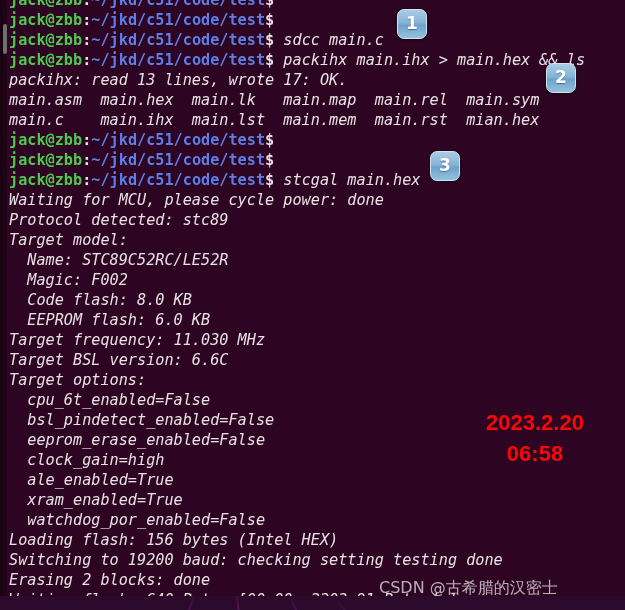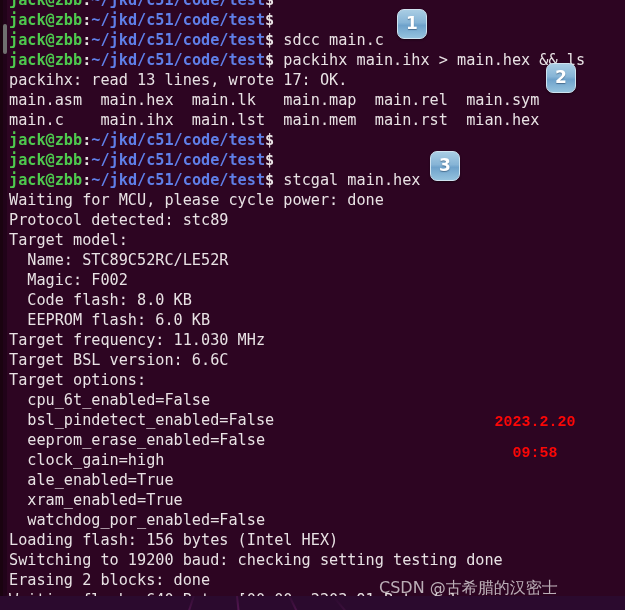--- a/index.html
+++ b/index.html
@@ -70,21 +70,21 @@
     font-size: 15.2px;
     line-height: 20px;
     letter-spacing: 0px;
     white-space: pre;
     color: #e8e2e4;
   }
   .line { height: 20px; }
   .u  { color: #4ec94e; font-weight: bold; }  
   .c  { color: #e8e2e4; font-weight: bold; }  
   .p  { color: #5f7fe8; font-weight: bold; }  
-  .o  { color: #e8e2e4; }                     
+  .o  { color: #e8e2e4; font-style: italic; }                     
 
   .badge {
     position: absolute;
     width: 28px;
     height: 28px;
     border-radius: 7px;
     background: linear-gradient(to bottom, #a9cde4 0%, #86b4d6 45%, #6ea2cb 55%, #94c2de 100%);
     border: 1px solid #cfe3f0;
     box-shadow: 0 1px 2px rgba(0,0,0,0.45);
     color: #ffffff;
@@ -99,23 +99,23 @@
   #badge-2 { left: 543px; top: 63px; }
   #badge-3 { left: 427px; top: 151px; }
 
   #timestamp {
     position: absolute;
     left: 452px;
     top: 407px;
     width: 160px;
     text-align: center;
     color: #fb0707;
-    font-family: Liberation Mono, monospace;
+    font-family: Liberation Sans, sans-serif;
     font-weight: bold;
-    font-size: 15px;
+    font-size: 22px;
     line-height: 31px;
   }
   #watermark {
     position: absolute;
     left: 376px;
     top: 578px;
     color: #cfc6cc;
     opacity: 0.88;
     font-family: "DejaVu Sans", "Liberation Sans", sans-serif;
     font-size: 16px;
@@ -135,21 +135,21 @@
     </div>
 
     <div id="lines"><div class="line"><span class="u">jack@zbb</span><span class="c">:</span><span class="p">~/jkd/c51/code/test</span><span class="c">$</span><span class="o"></span></div><div class="line"><span class="u">jack@zbb</span><span class="c">:</span><span class="p">~/jkd/c51/code/test</span><span class="c">$</span><span class="o"></span></div><div class="line"><span class="u">jack@zbb</span><span class="c">:</span><span class="p">~/jkd/c51/code/test</span><span class="c">$</span><span class="o"> sdcc main.c</span></div><div class="line"><span class="u">jack@zbb</span><span class="c">:</span><span class="p">~/jkd/c51/code/test</span><span class="c">$</span><span class="o"> packihx main.ihx &gt; main.hex &amp;&amp; ls</span></div><div class="line"><span class="o">packihx: read 13 lines, wrote 17: OK.</span></div><div class="line"><span class="o">main.asm  main.hex  main.lk   main.map  main.rel  main.sym</span></div><div class="line"><span class="o">main.c    main.ihx  main.lst  main.mem  main.rst  mian.hex</span></div><div class="line"><span class="u">jack@zbb</span><span class="c">:</span><span class="p">~/jkd/c51/code/test</span><span class="c">$</span><span class="o"></span></div><div class="line"><span class="u">jack@zbb</span><span class="c">:</span><span class="p">~/jkd/c51/code/test</span><span class="c">$</span><span class="o"></span></div><div class="line"><span class="u">jack@zbb</span><span class="c">:</span><span class="p">~/jkd/c51/code/test</span><span class="c">$</span><span class="o"> stcgal main.hex</span></div><div class="line"><span class="o">Waiting for MCU, please cycle power: done</span></div><div class="line"><span class="o">Protocol detected: stc89</span></div><div class="line"><span class="o">Target model:</span></div><div class="line"><span class="o">  Name: STC89C52RC/LE52R</span></div><div class="line"><span class="o">  Magic: F002</span></div><div class="line"><span class="o">  Code flash: 8.0 KB</span></div><div class="line"><span class="o">  EEPROM flash: 6.0 KB</span></div><div class="line"><span class="o">Target frequency: 11.030 MHz</span></div><div class="line"><span class="o">Target BSL version: 6.6C</span></div><div class="line"><span class="o">Target options:</span></div><div class="line"><span class="o">  cpu_6t_enabled=False</span></div><div class="line"><span class="o">  bsl_pindetect_enabled=False</span></div><div class="line"><span class="o">  eeprom_erase_enabled=False</span></div><div class="line"><span class="o">  clock_gain=high</span></div><div class="line"><span class="o">  ale_enabled=True</span></div><div class="line"><span class="o">  xram_enabled=True</span></div><div class="line"><span class="o">  watchdog_por_enabled=False</span></div><div class="line"><span class="o">Loading flash: 156 bytes (Intel HEX)</span></div><div class="line"><span class="o">Switching to 19200 baud: checking setting testing done</span></div><div class="line"><span class="o">Erasing 2 blocks: done</span></div><div class="line"><span class="o">Writing flash: 640 Bytes [00:00, 2203.91 Bytes/s]</span></div></div>
 
     <div class="badge" id="badge-1">1</div>
     <div class="badge" id="badge-2">2</div>
     <div class="badge" id="badge-3">3</div>
 
     <div id="timestamp">
       <div>2023.2.20</div>
-      <div>09:58</div>
+      <div>06:58</div>
     </div>
 
     <div id="watermark">CSDN @古希腊的汉密士</div>
   </div>
 
   <div id="wallpaper-strip">
     <div class="ray r1"></div>
     <div class="ray r2"></div>
     <div class="ray r3"></div>
     <div class="ray r4"></div>

